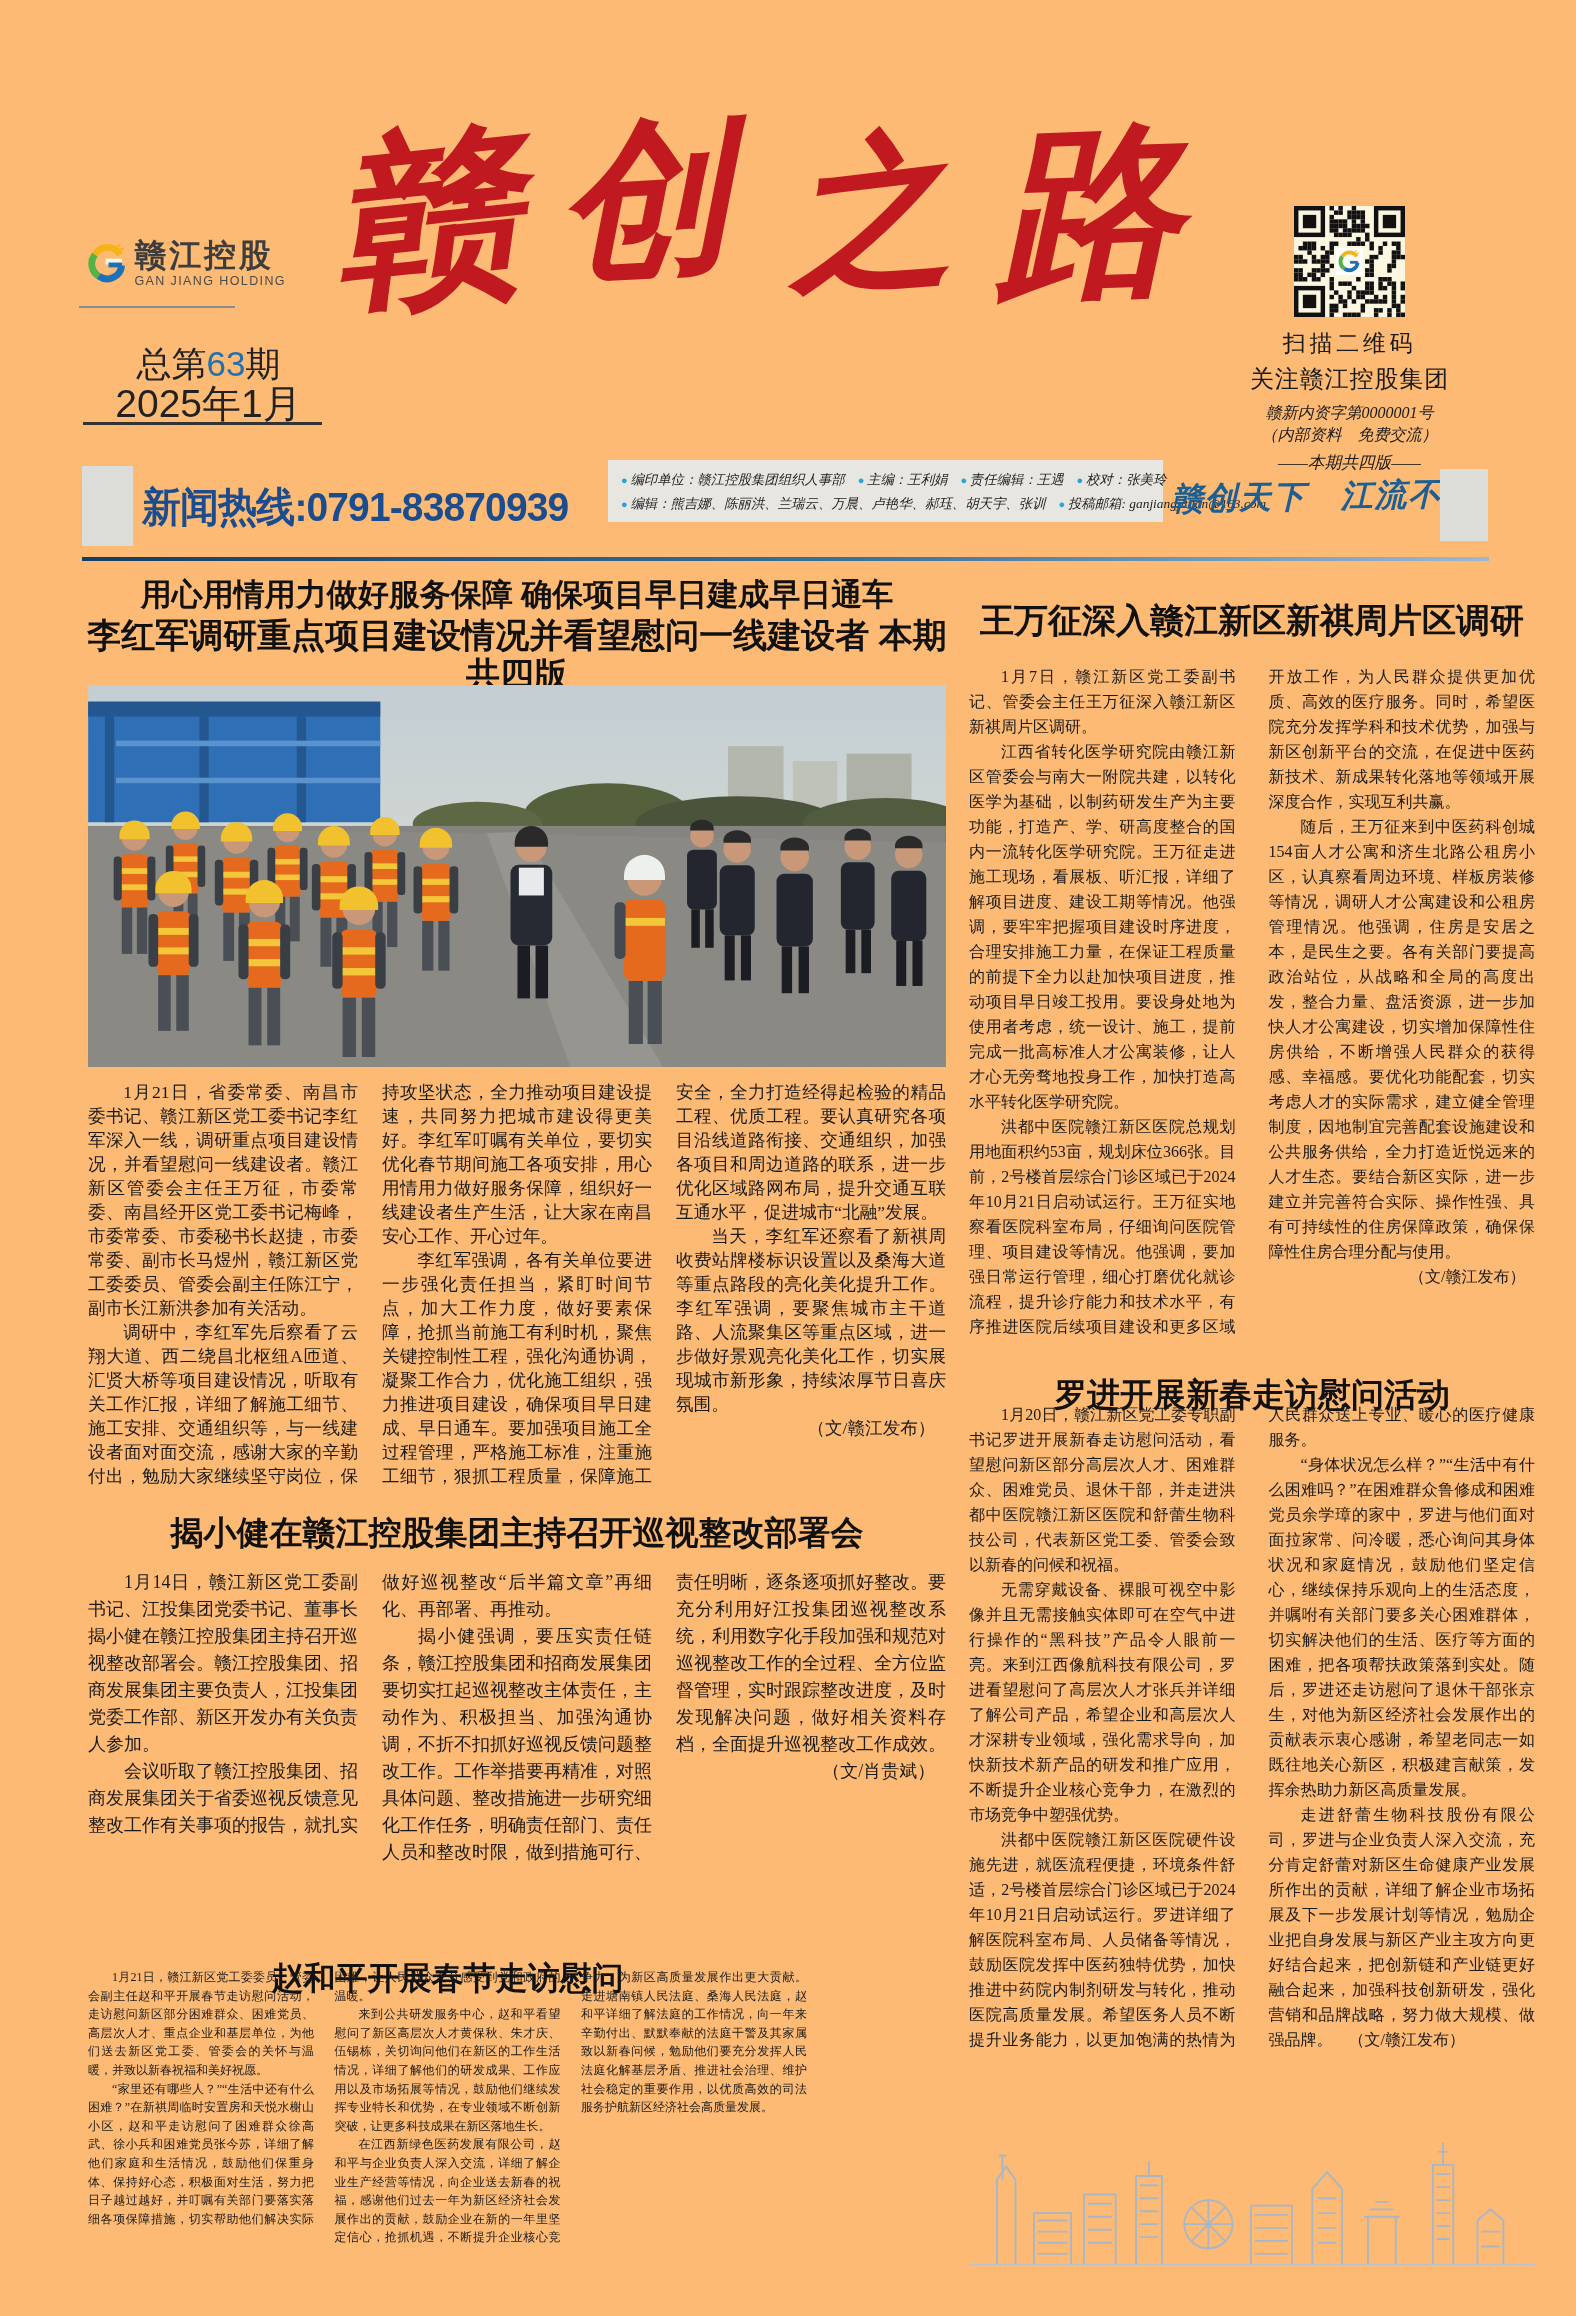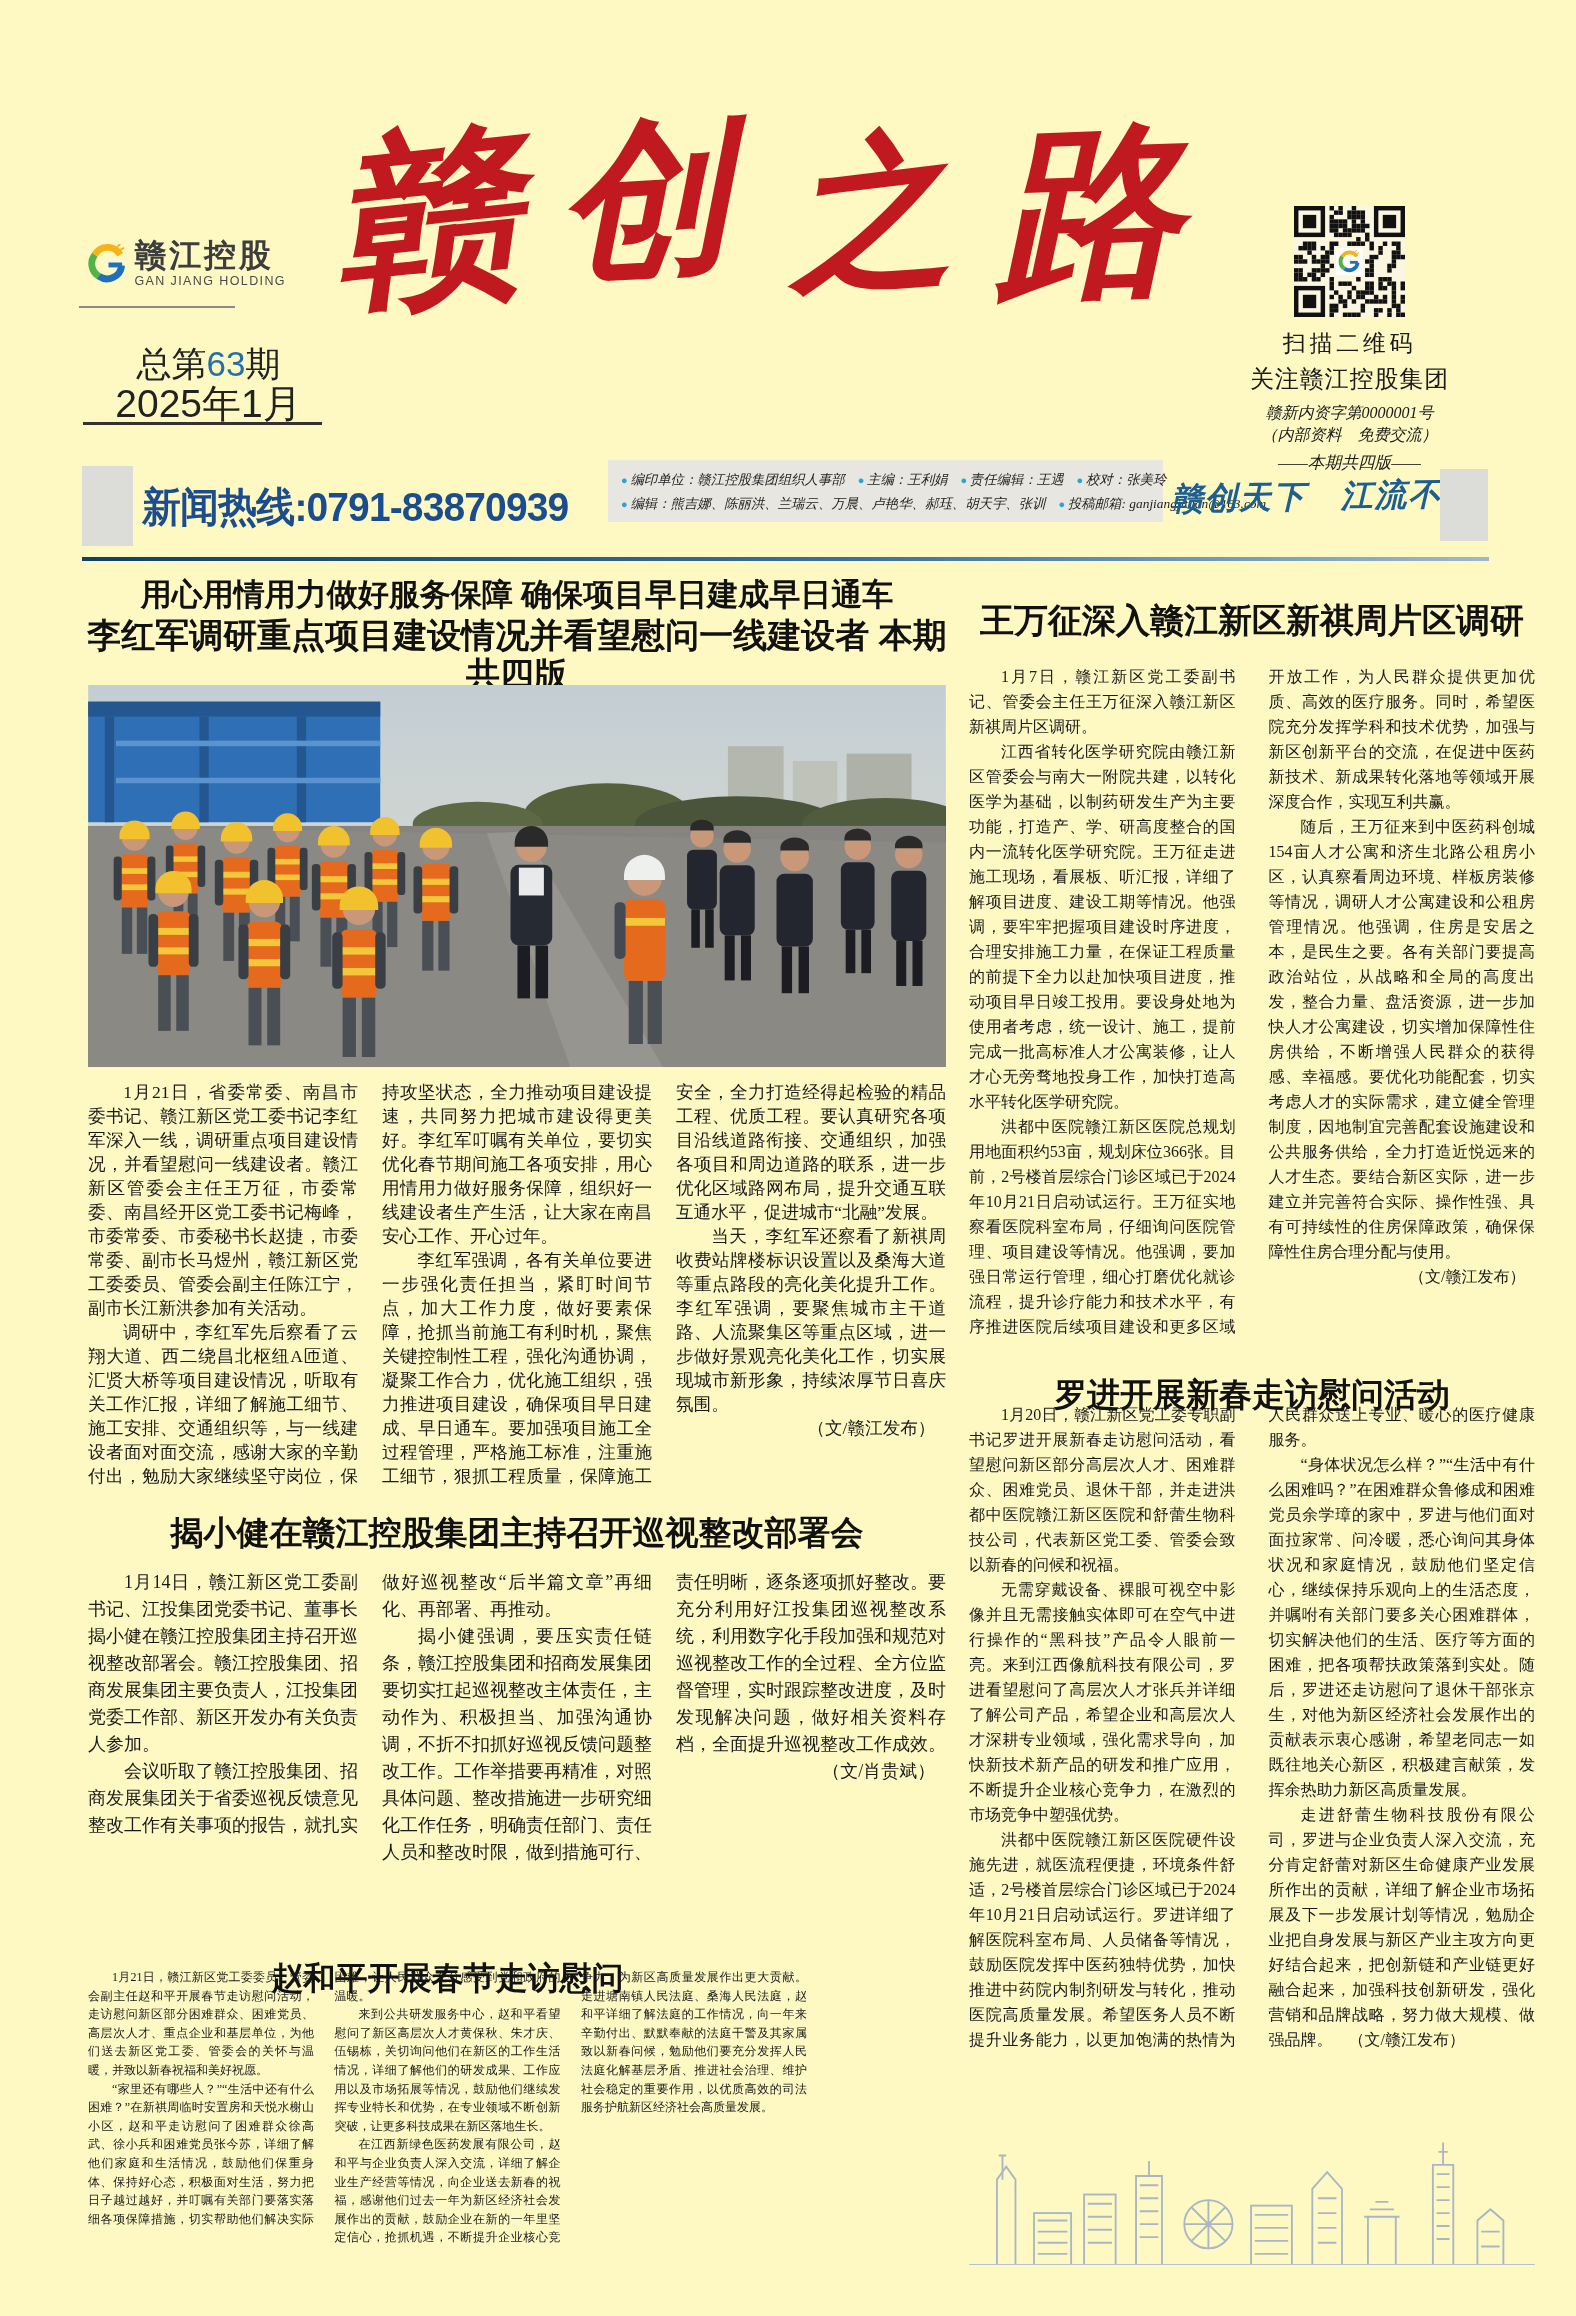--- a/index.html
+++ b/index.html
@@ -1,16 +1,16 @@
 <!DOCTYPE html>
 <html style="font-size:15px"><head>
 <meta charset="utf-8">
 <style>
   html,body{margin:0;padding:0;background:#d8d4c0;}
-  .page{position:relative;width:1577px;height:2316px;margin:0 auto;background:#fef9c3;overflow:hidden;
+  .page{position:relative;width:1577px;height:2316px;margin:0 auto;background:#fdba74;overflow:hidden;
         font-family:"Liberation Serif","DejaVu Serif",serif;color:#1a1a1a;}
   .abs{position:absolute;}
   
   .logo-row{display:flex;align-items:center;gap:7.4px;}
   .logo-cn{font-family:"Liberation Sans","DejaVu Sans",sans-serif;font-weight:700;font-size:32px;color:#3d3d3d;letter-spacing:2.8px;line-height:1;}
   .logo-en{font-family:"Liberation Sans","DejaVu Sans",sans-serif;font-size:12.5px;color:#4a4a4a;letter-spacing:1.4px;margin-top:2.8px;}
   .rule{background:#8a8a8a;height:1.9px;}
   .issue{font-family:"Liberation Sans","DejaVu Sans",sans-serif;color:#222;text-align:center;line-height:1.08;}
   .issue .num{color:#2470ad;}
   .masthead{display:flex;justify-content:center;align-items:flex-end;gap:35px;color:#c0191f;

